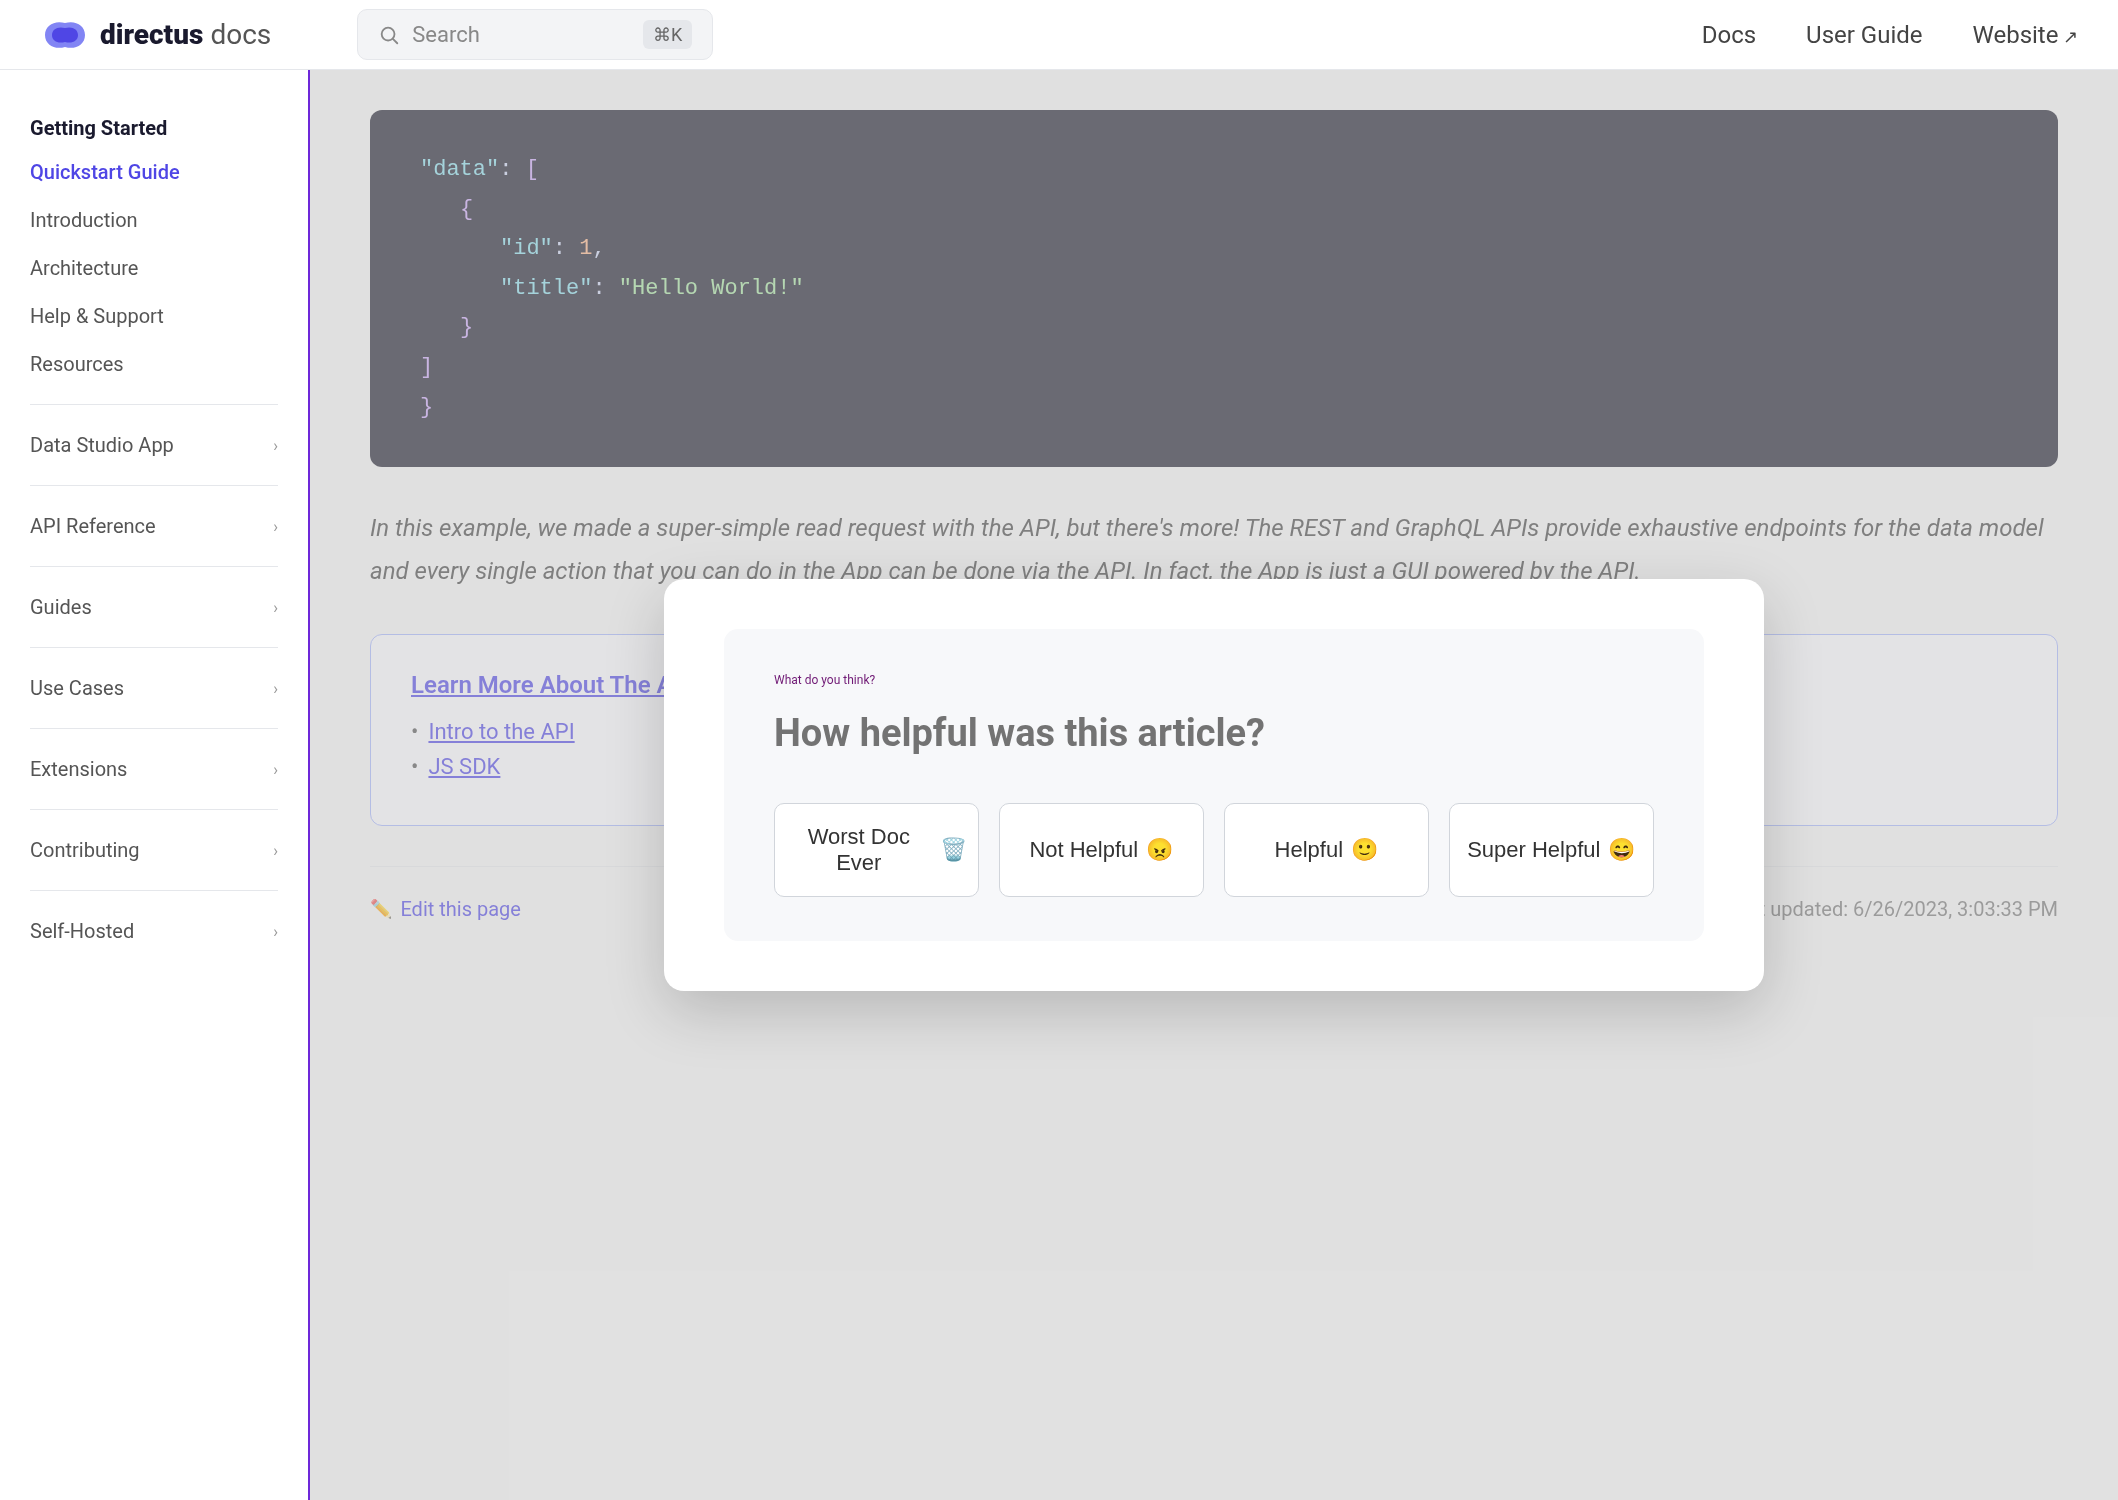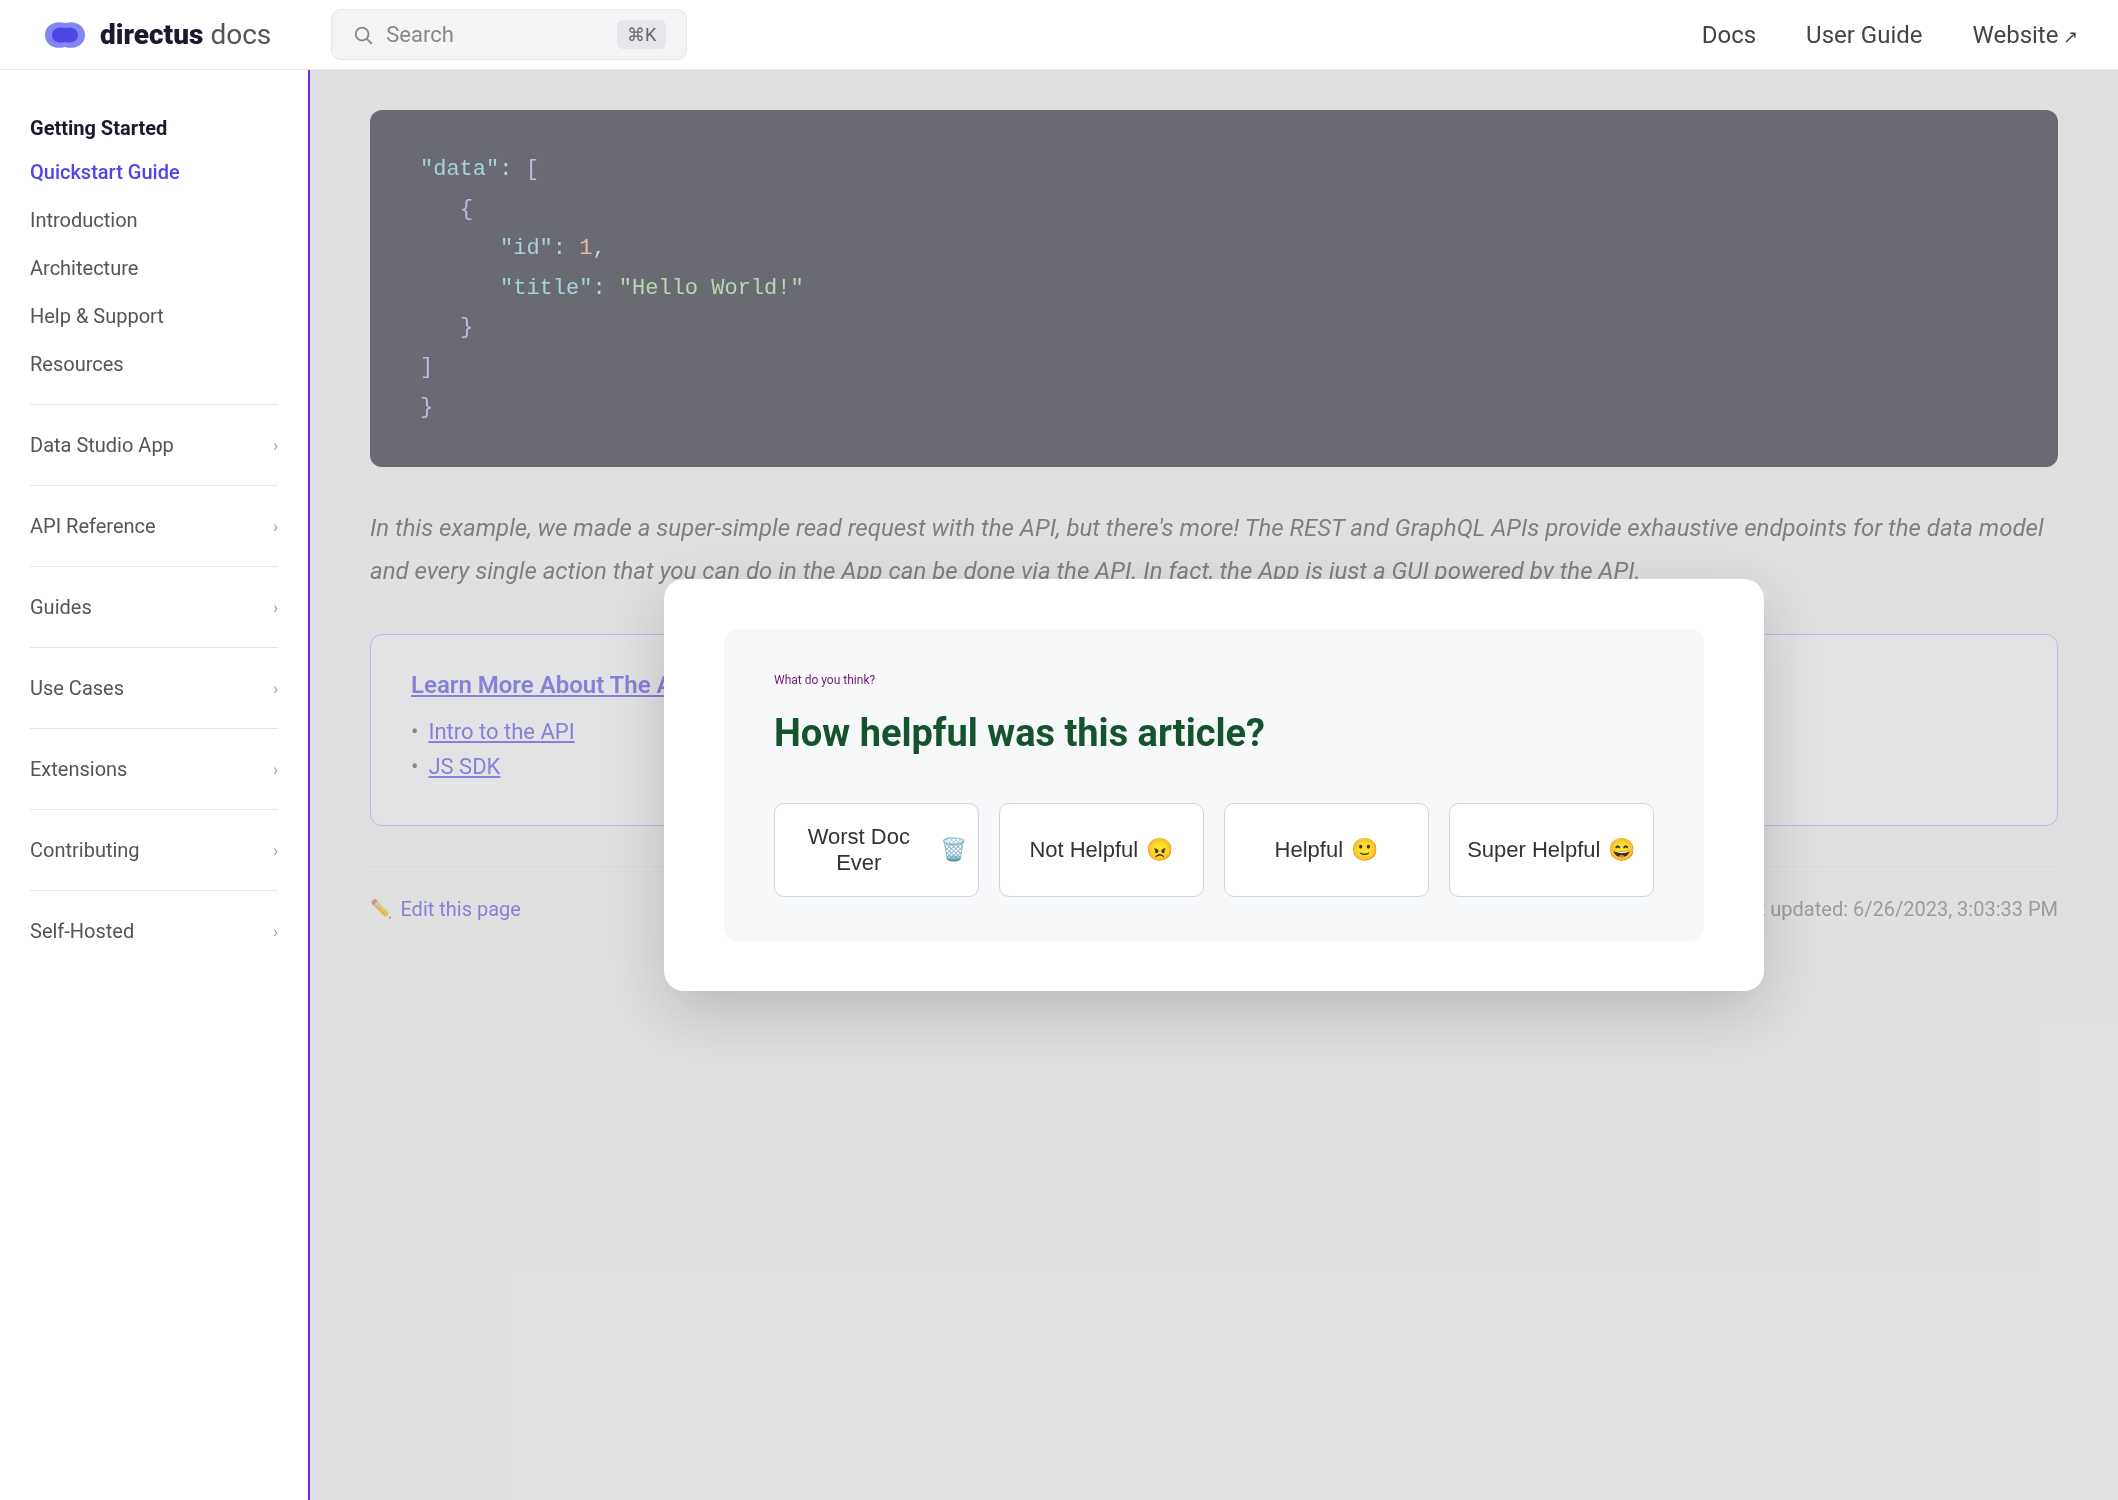--- a/index.html
+++ b/index.html
@@ -24,21 +24,21 @@
       border-bottom: 1px solid #e5e7eb;
       display: flex;
       align-items: center;
       padding: 0 40px;
       z-index: 100;
     }
     .logo {
       display: flex;
       align-items: center;
       gap: 10px;
-      margin-right: 60px;
+      margin-right: 86px;
     }
     .logo-icon {
       width: 50px;
       height: 40px;
     }
     .logo-text {
       font-size: 28px;
       font-weight: 600;
       color: #1a1a2e;
     }
@@ -232,21 +232,21 @@
       padding: 44px 50px;
     }
     .modal-subtitle {
       font-size: 12px;
       color: #701a75;
       margin-bottom: 24px;
     }
     .modal-title {
       font-size: 38px;
       font-weight: 700;
-      color: #14532d;
+      color: #737373;
       margin-bottom: 48px;
     }
     .feedback-buttons {
       display: flex;
       gap: 20px;
     }
     .feedback-btn {
       flex: 1;
       padding: 20px 10px;
       border: 1.5px solid #d1d5db;

